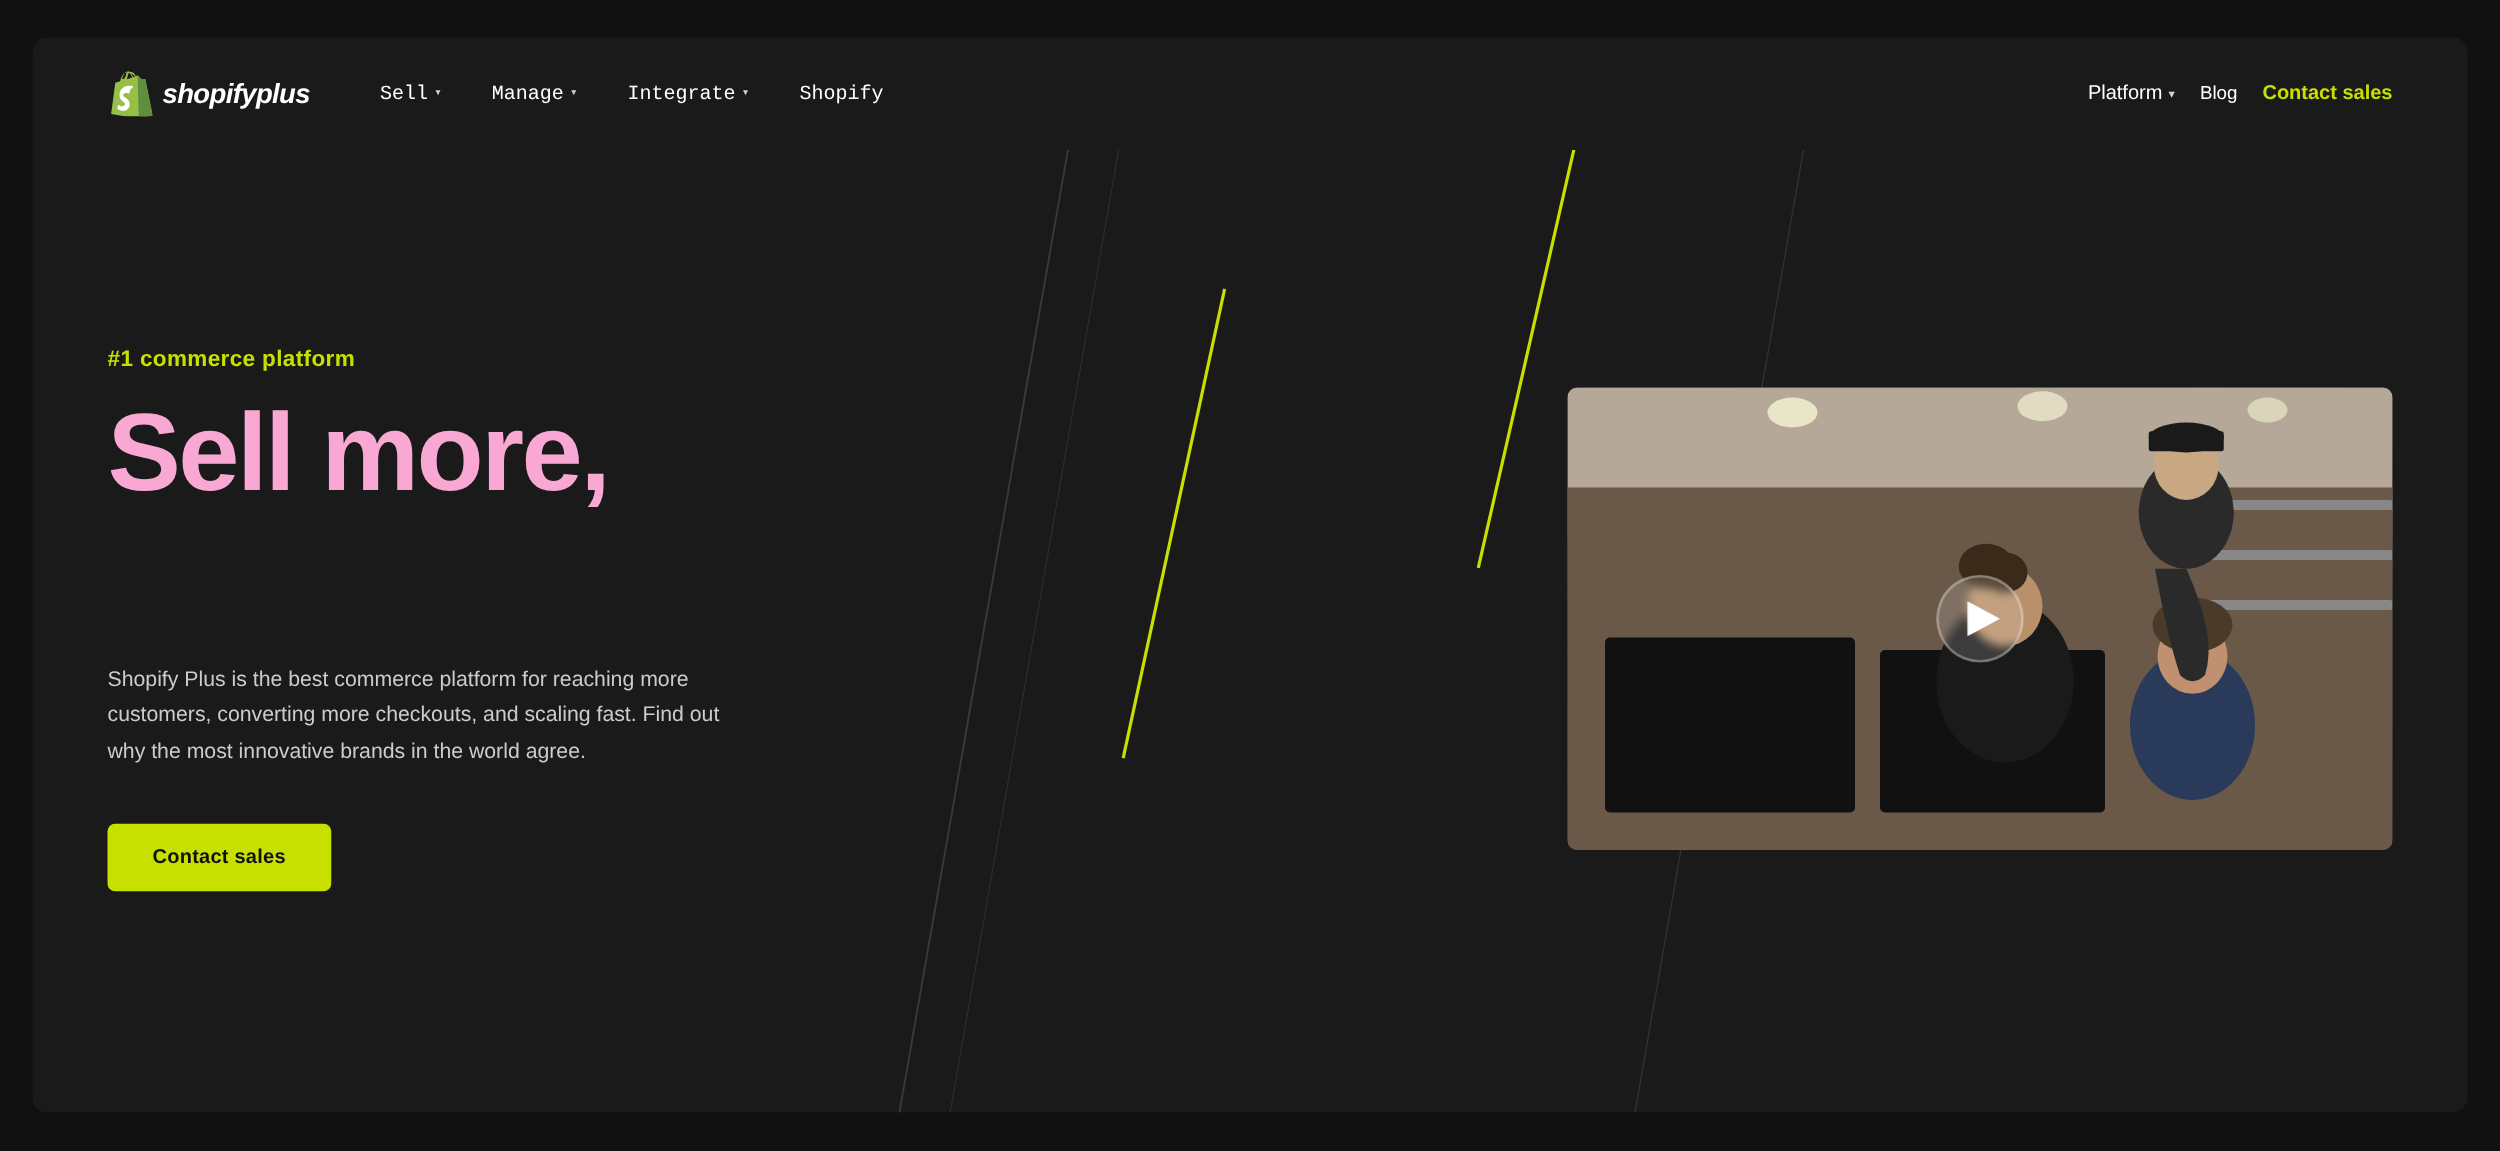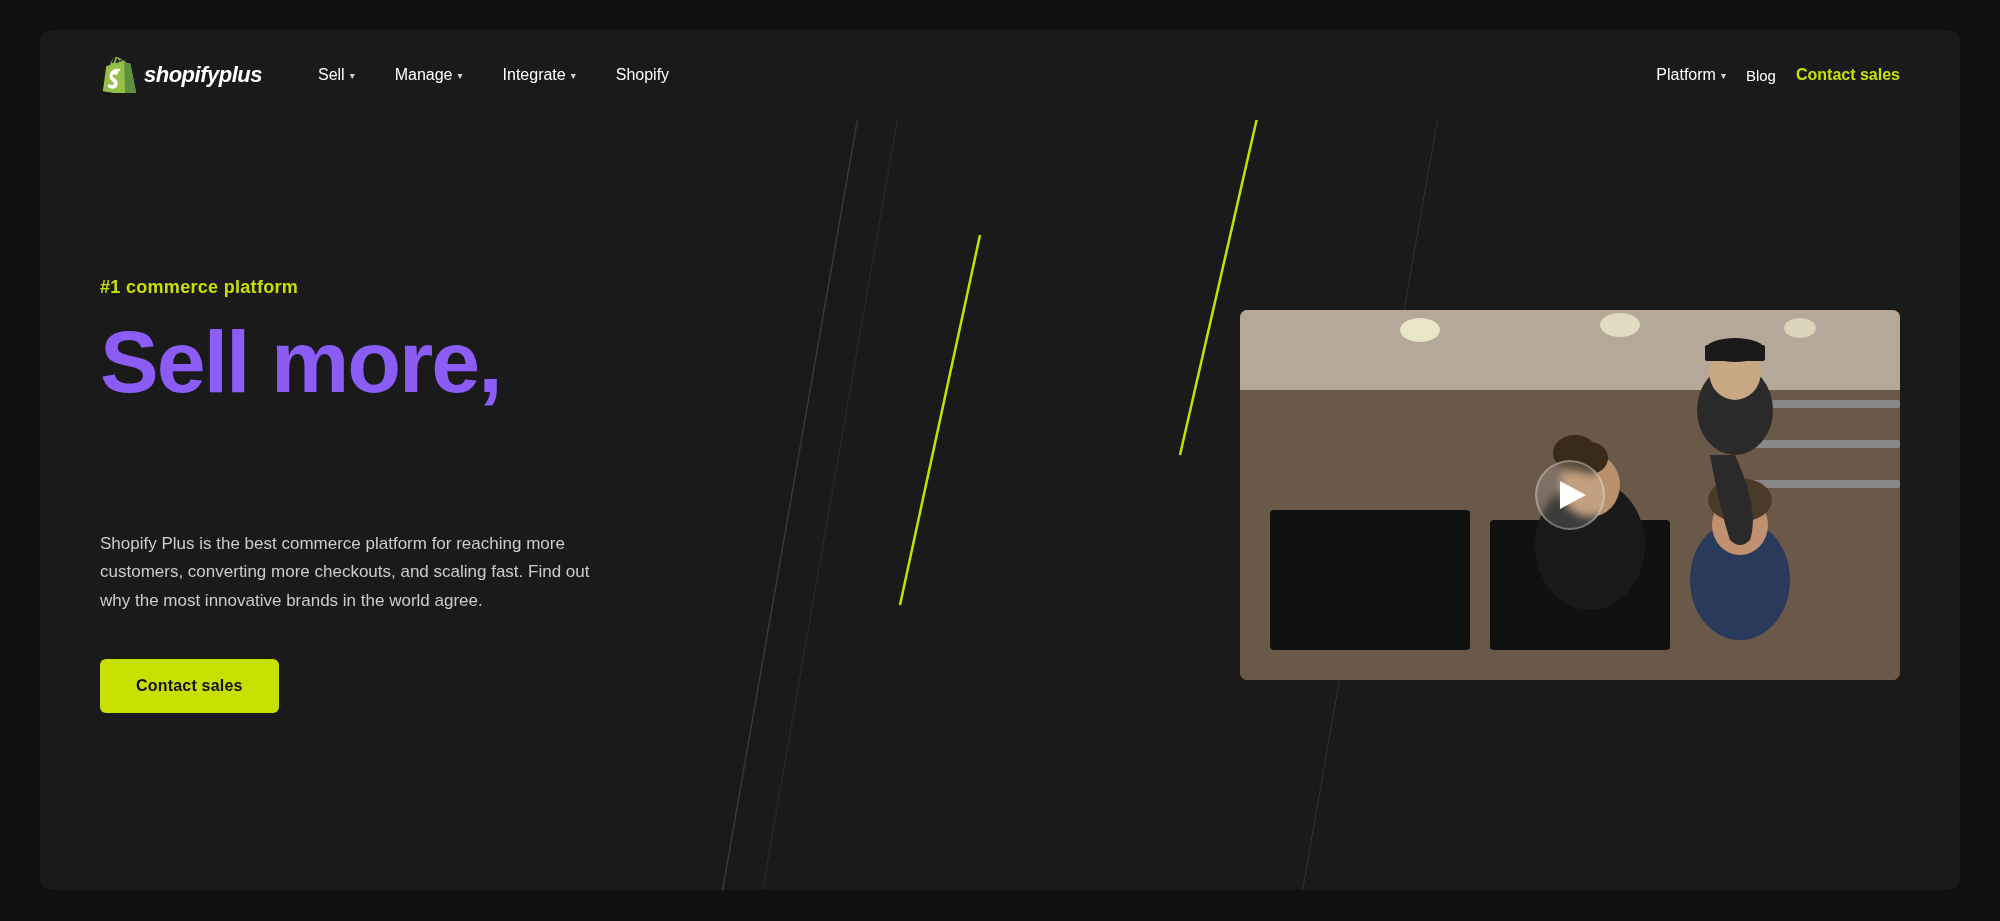--- a/index.html
+++ b/index.html
@@ -14,21 +14,21 @@
       color: #fff;
       width: 2000px;
       min-height: 921px;
       overflow-x: hidden;
     }
 
     .outer-wrapper {
       background: #111;
       width: 100%;
       min-height: 921px;
-      padding: 30px 40px;
+      padding: 30px 26px;
     }
 
     .inner-card {
       background: #1a1a1a;
       border-radius: 12px;
       width: 100%;
       min-height: 860px;
       overflow: hidden;
       position: relative;
     }
@@ -66,20 +66,21 @@
 
     .logo-text span {
       font-style: italic;
     }
 
     .nav-left {
       display: flex;
       align-items: flex-end;
       gap: 8px;
       flex: 1;
+      font-family: Liberation Mono, monospace;
     }
 
     .nav-item {
       display: flex;
       align-items: center;
       gap: 5px;
       padding: 8px 16px;
       color: #fff;
       font-size: 16px;
       font-weight: 500;
@@ -89,21 +90,21 @@
       white-space: nowrap;
     }
 
     .chevron-icon {
       font-size: 10px;
       opacity: 0.8;
     }
 
     .nav-right {
       display: flex;
-      align-items: center;
+      align-items: flex-start;
       gap: 20px;
     }
 
     .nav-platform {
       display: flex;
       align-items: center;
       gap: 5px;
       color: #fff;
       font-size: 16px;
       font-weight: 500;
@@ -159,21 +160,21 @@
       font-size: 18px;
       font-weight: 700;
       margin-bottom: 20px;
       letter-spacing: 0.3px;
     }
 
     .hero-title {
       font-size: 88px;
       font-weight: 900;
       line-height: 1.0;
-      color: #8b5cf6;
+      color: #f9a8d4;
       margin-bottom: 36px;
       letter-spacing: -2px;
     }
 
     .hero-description {
       font-size: 17px;
       color: #ccc;
       line-height: 1.65;
       max-width: 500px;
       margin-bottom: 44px;

